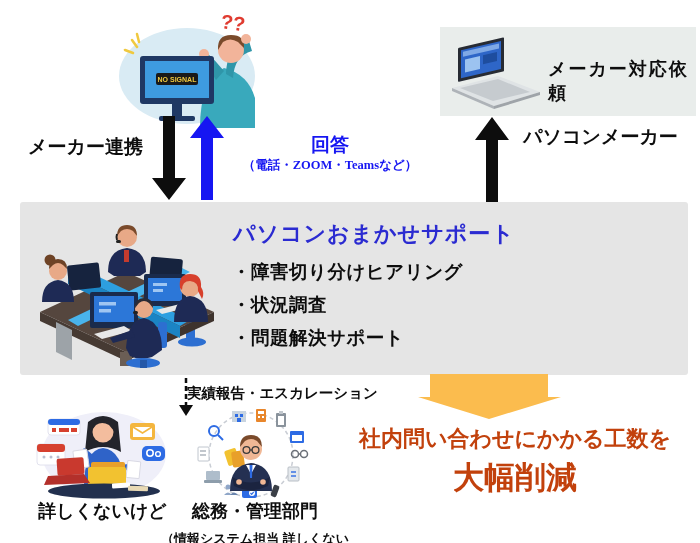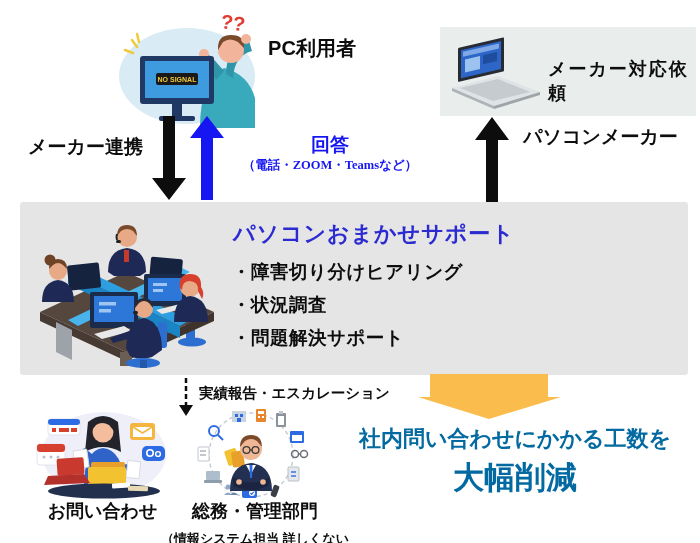--- a/index.html
+++ b/index.html
@@ -7,27 +7,27 @@
     width:700px;height:543px;position:relative;background:#ffffff;
     font-family:"Liberation Sans","DejaVu Sans",sans-serif;
     font-weight:700;color:#0d0d0d;overflow:hidden;
   }
   .abs{position:absolute;}
   .ctr{text-align:center;}
   .lbl-lg{font-size:20px;line-height:1.25;}
   .lbl-md{font-size:19px;line-height:1.25;}
   .lbl-sm{font-size:12.5px;line-height:1.3;}
   .blue{color:#1616F2;font-family:Liberation Serif, serif;}
-  .red{color:#0369a1;}
+  .red{color:#c2410c;}
   .maker-box{left:440px;top:27px;width:256px;height:89px;background:#E9EDEB;}
   .maker-label{left:548px;top:57px;font-size:18px;letter-spacing:2px;}
   .support-box{left:20px;top:202px;width:668px;height:173px;background:#e5e5e5;border-radius:3px;}
   .support-title{left:213px;top:17px;font-size:22px;color:#2B2BD1;letter-spacing:1px;}
   .bullet{left:212px;font-size:18.5px;letter-spacing:0.5px;}
-  .report-label{left:199px;top:384px;font-size:14.5px;}
+  .report-label{left:187px;top:384px;font-size:14.5px;}
   .result-wrap{left:355px;top:424px;width:320px;}
   .result-l1{font-size:22px;}
   .result-l2{font-size:31px;margin-top:3px;}
   .it-label{left:30px;top:499px;width:145px;font-size:18px;}
   .admin-wrap{left:155px;top:499px;width:200px;}
   .admin-l1{font-size:18px;}
   .admin-l2{font-size:13px;margin-top:7px;}
 </style>
 </head>
 <body>
@@ -55,21 +55,20 @@
     <rect x="47" y="108" width="36" height="5" rx="2" fill="#1F3864"></rect>
   </g>
   <g stroke="#F0C93F" stroke-width="2.5" stroke-linecap="round">
     <path d="M20,32 l5,7"></path>
       <path d="M13,42 l8,3"></path>
       <path d="M25,26 l2,8"></path>
   </g>
 </svg>
 
 <div class="abs ctr" style="left:252px;top:36px;width:120px;">
-  <div class="lbl-lg">PC利用者</div>
 </div>
 
 <div class="abs maker-box"></div>
 <svg class="abs" style="left:448px;top:32px;" width="96" height="82" viewBox="0 0 96 82">
   <g transform="translate(10,16) skewY(-13)">
     <rect x="0" y="0" width="46" height="34" rx="1" fill="#272B33"></rect>
     <rect x="3" y="3" width="40" height="28" fill="#2E66C8"></rect>
     <rect x="5" y="5" width="36" height="5" fill="#7FA9E6"></rect>
     <rect x="7" y="13" width="15" height="13" fill="#9CC3F0"></rect>
     <rect x="25" y="13" width="14" height="9" fill="#1E4D9E"></rect>
@@ -245,21 +244,21 @@
 
   <g>
     <rect x="25" y="52" width="27" height="17" rx="2" fill="#C9392E" transform="rotate(-4 38 60)"></rect>
     <polygon points="16,70 52,68 58,77 12,79" fill="#B3302B"></polygon>
   </g>
 
   <ellipse cx="72" cy="85" rx="56" ry="7.5" fill="#22304E"></ellipse>
   <rect x="80" y="77" width="18" height="5" rx="1" fill="#ffffff" transform="rotate(-3 89 79)"></rect>
   <rect x="96" y="80" width="20" height="5" rx="1" fill="#E8D9B5" transform="rotate(2 106 82)"></rect>
 </svg>
-<div class="abs ctr it-label">お問い合わせ</div>
+<div class="abs ctr it-label">詳しくないけど</div>
 
 <svg class="abs" style="left:192px;top:407px;" width="118" height="94" viewBox="0 0 118 94">
   <circle cx="59" cy="48" r="42" fill="none" stroke="#C9CDD4" stroke-width="1.5" stroke-dasharray="4 3"></circle>
 
   <g>
     <rect x="40" y="4" width="14" height="11" fill="#C8D4E0"></rect>
       <rect x="43" y="7" width="3" height="3" fill="#2D6BE4"></rect>
       <rect x="48" y="7" width="3" height="3" fill="#2D6BE4"></rect>
       <rect x="45" y="11" width="4" height="4" fill="#2D6BE4"></rect>
   </g>

